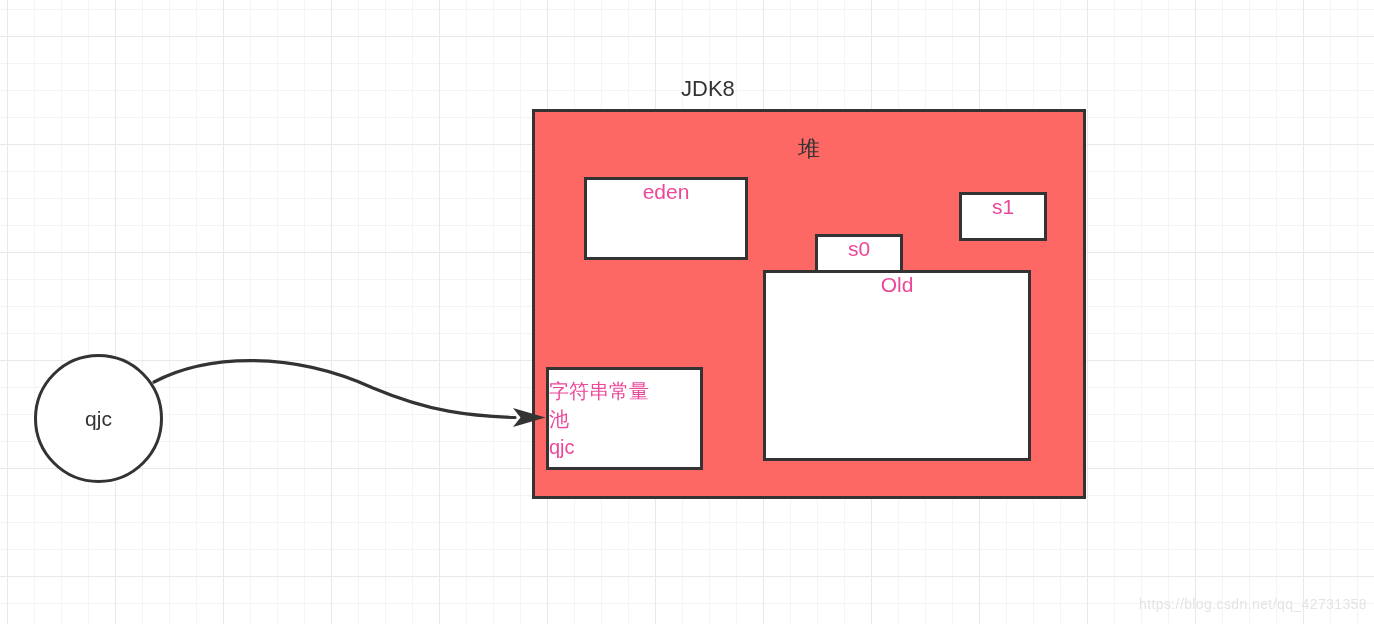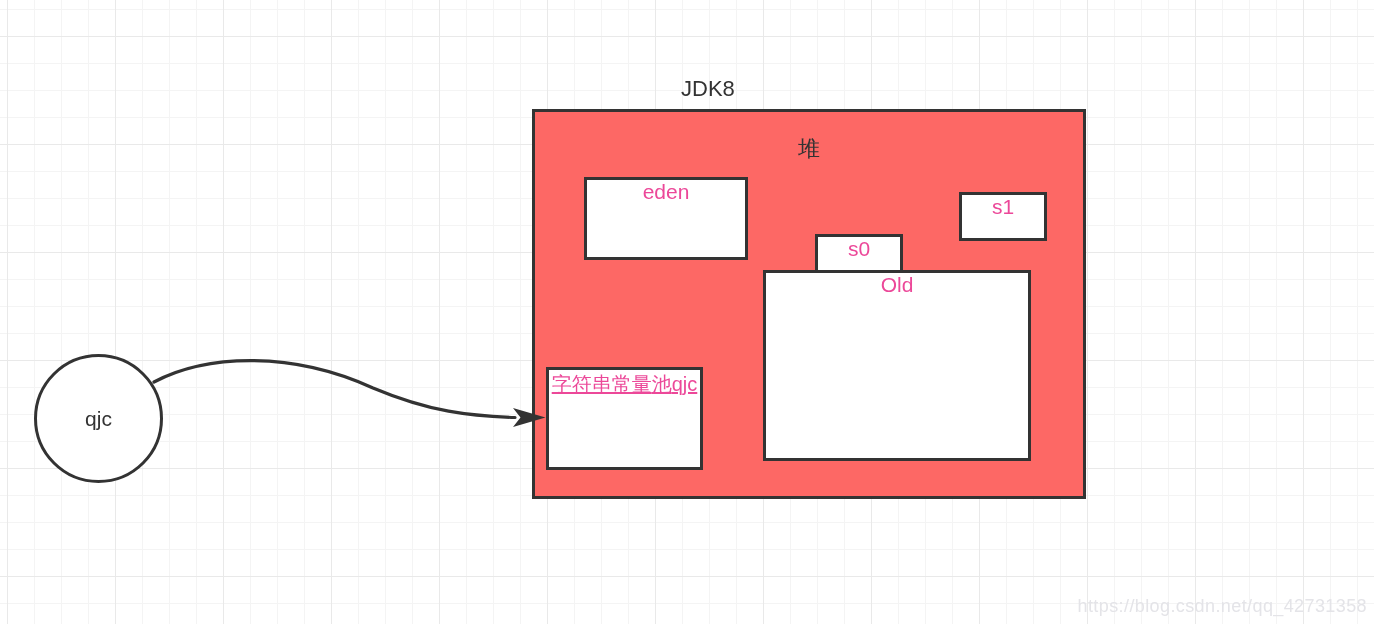--- a/index.html
+++ b/index.html
@@ -62,24 +62,23 @@
     font-size: 21px;
     color: #ec4899;
     text-align: center;
   }
   .eden-box { left: 49px;  top: 65px;  width: 164px; height: 83px; }
   .s0-box   { left: 280px; top: 86px;  width: 88px;  height: 49px; margin-top: 36px; }
   .s1-box   { left: 424px; top: 80px;  width: 88px;  height: 49px; }
   .old-box  { left: 228px; top: 158px; width: 268px; height: 191px; }
   .pool-box {
     left: 11px; top: 255px; width: 157px; height: 103px;
-    flex-direction: row;
+    flex-direction: column;
     font-size: 20px;
     line-height: 28px;
-    text-decoration: underline;
   }
 
   .qjc-circle {
     position: absolute;
     left: 34px;
     top: 354px;
     width: 129px;
     height: 129px;
     border: 3px solid var(--line-color, #333333);
     border-radius: 50%;
@@ -102,21 +101,21 @@
     stroke: var(--line-color, #333333);
     stroke-width: 3.2;
     stroke-linecap: round;
   }
   .arrow-head { fill: var(--line-color, #333333); stroke: none; }
 
   .watermark {
     position: absolute;
     right: 7px;
     top: 596px;
-    font-size: 18px;
+    font-size: 14px;
     letter-spacing: 0.4px;
     color: #e4e4e8;
     text-align: right;
   }
 </style>
 </head>
 <body>
 
 <div class="canvas">
 

